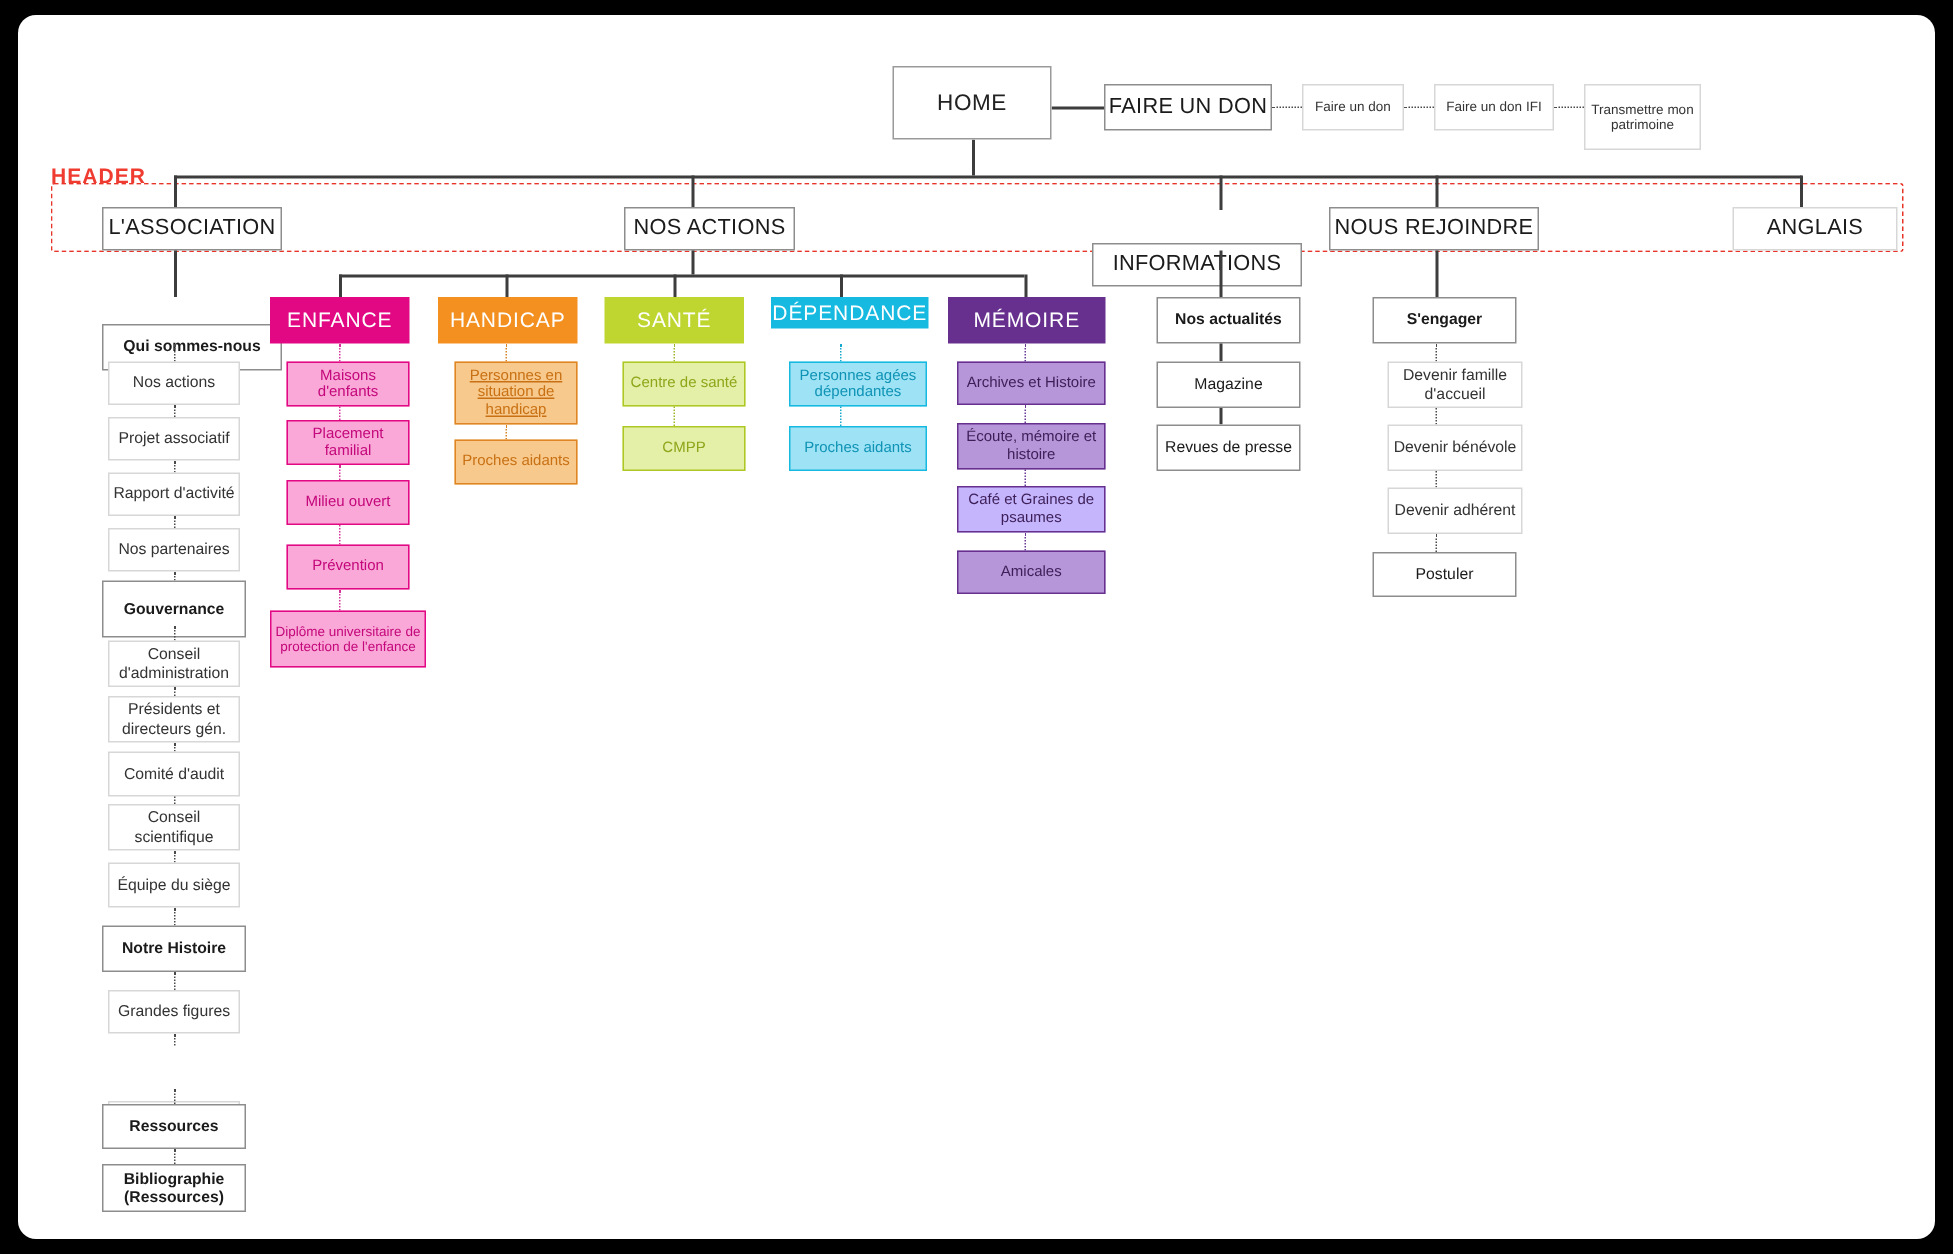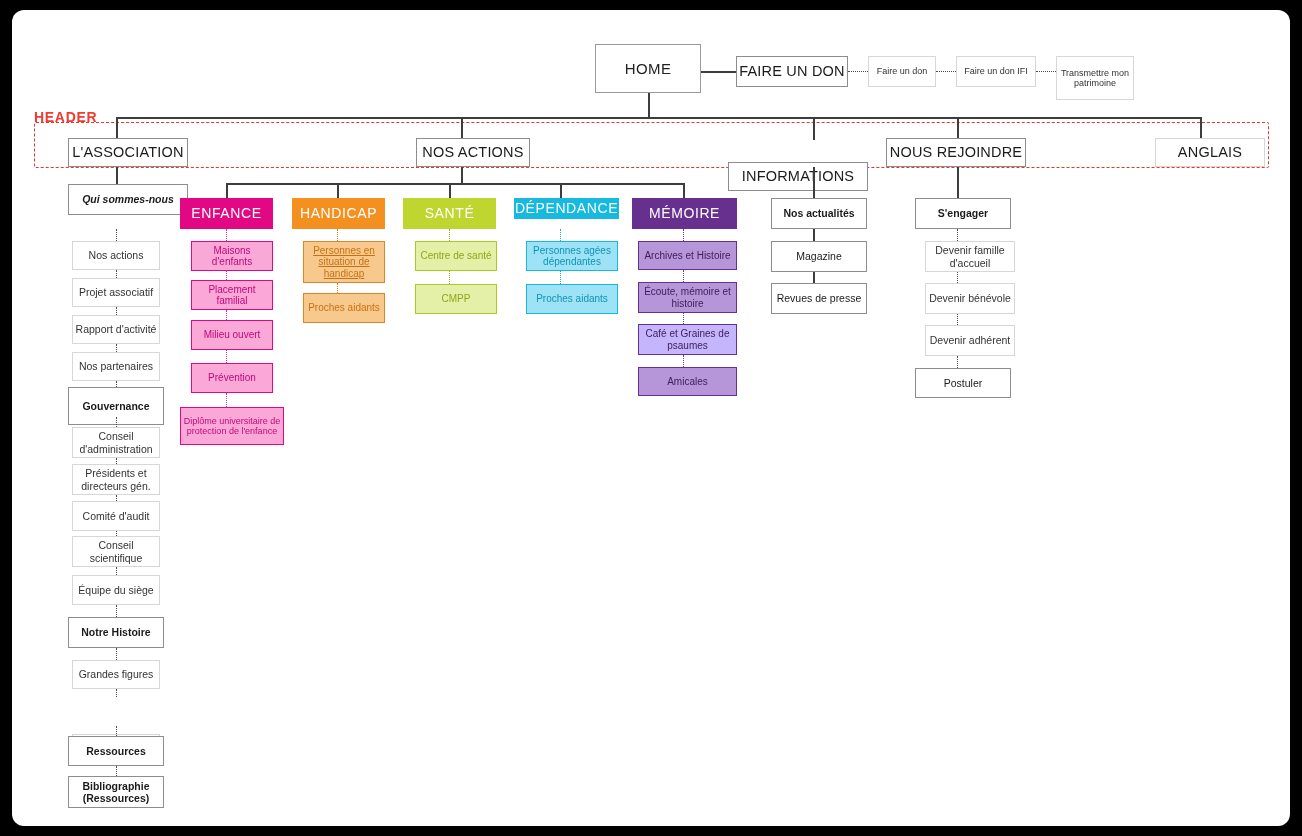--- a/index.html
+++ b/index.html
@@ -117,21 +117,21 @@
   <div class="node lvl-leaf" style="left:1044px;top:46px;width:78px;height:44px;font-size:9px;padding:0 3px;">Transmettre mon patrimoine</div>
 
   <div class="node lvl-nav" style="left:56px;top:128px;width:120px;height:29px;">L'ASSOCIATION</div>
   <div class="node lvl-nav" style="left:404px;top:128px;width:114px;height:29px;">NOS ACTIONS</div>
   <div class="node lvl-nav" style="left:716px;top:128px;width:140px;height:29px;margin-top:24px;">INFORMATIONS</div>
   <div class="node lvl-nav" style="left:874px;top:128px;width:140px;height:29px;">NOUS REJOINDRE</div>
   <div class="node lvl-nav" style="left:1143px;top:128px;width:110px;height:29px;border-color:#d7d7d7;">ANGLAIS</div>
 
   <div class="ln v" style="left:104px;top:157px;height:31px;"></div>
 
-  <div class="node lvl-sec" style="left:56px;top:174px;width:120px;height:31px;font-style:italic;">Qui sommes-nous</div>
+  <div class="node lvl-sec" style="left:56px;top:206px;width:120px;height:31px;">Qui sommes-nous</div>
 
   <div class="dln v" style="left:104px;top:219px;height:12px;"></div>
   <div class="node lvl-leaf" style="left:60px;top:231px;width:88px;height:29px;">Nos actions</div>
 
   <div class="dln v" style="left:104px;top:260px;height:8px;"></div>
   <div class="node lvl-leaf" style="left:60px;top:268px;width:88px;height:29px;">Projet associatif</div>
 
   <div class="dln v" style="left:104px;top:297px;height:8px;"></div>
   <div class="node lvl-leaf" style="left:60px;top:305px;width:88px;height:29px;">Rapport d'activité</div>
 

